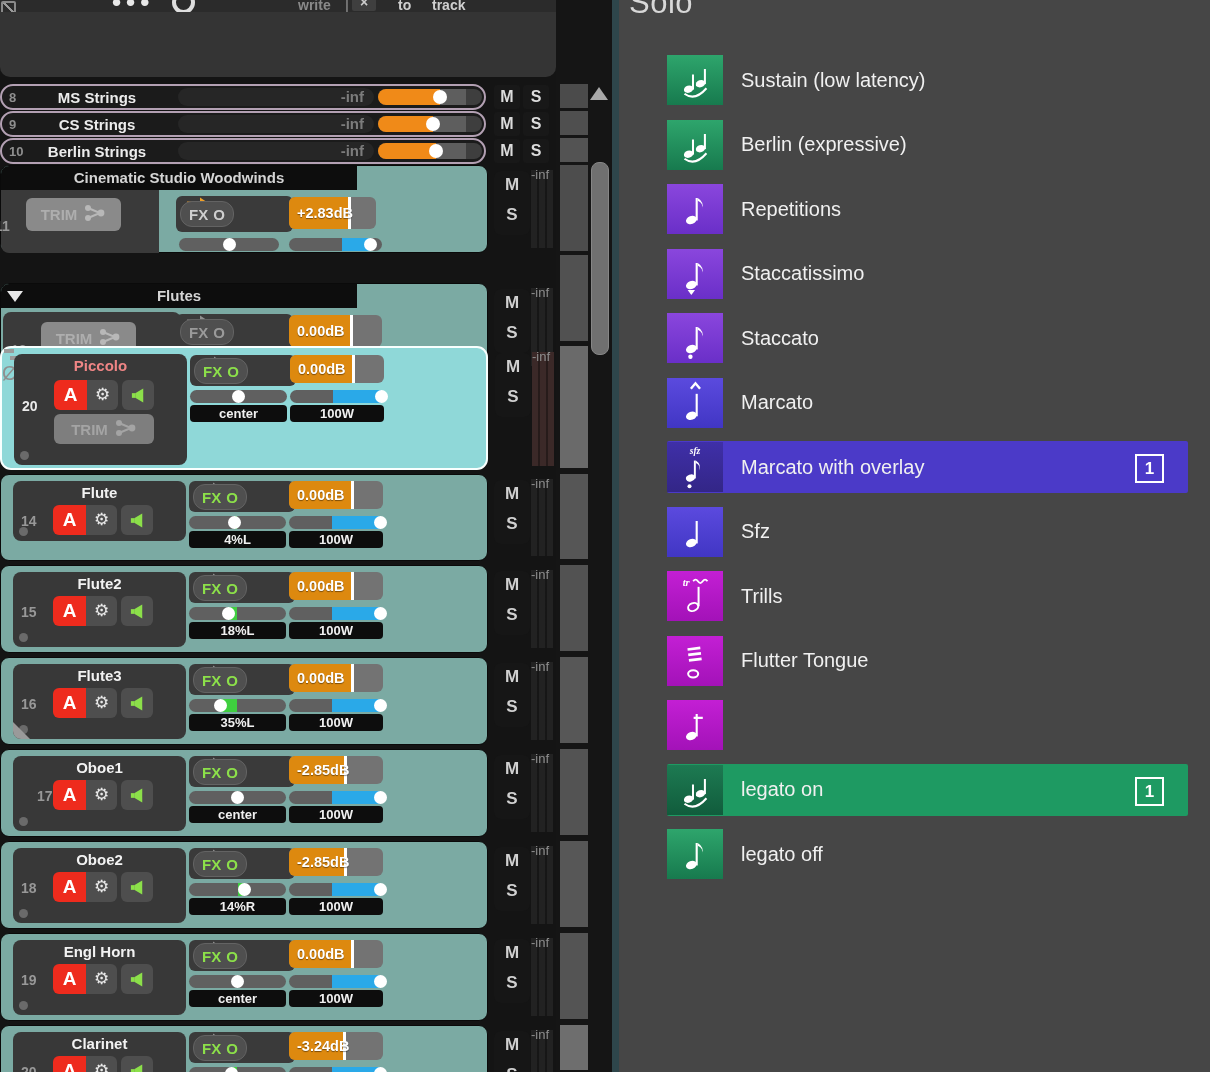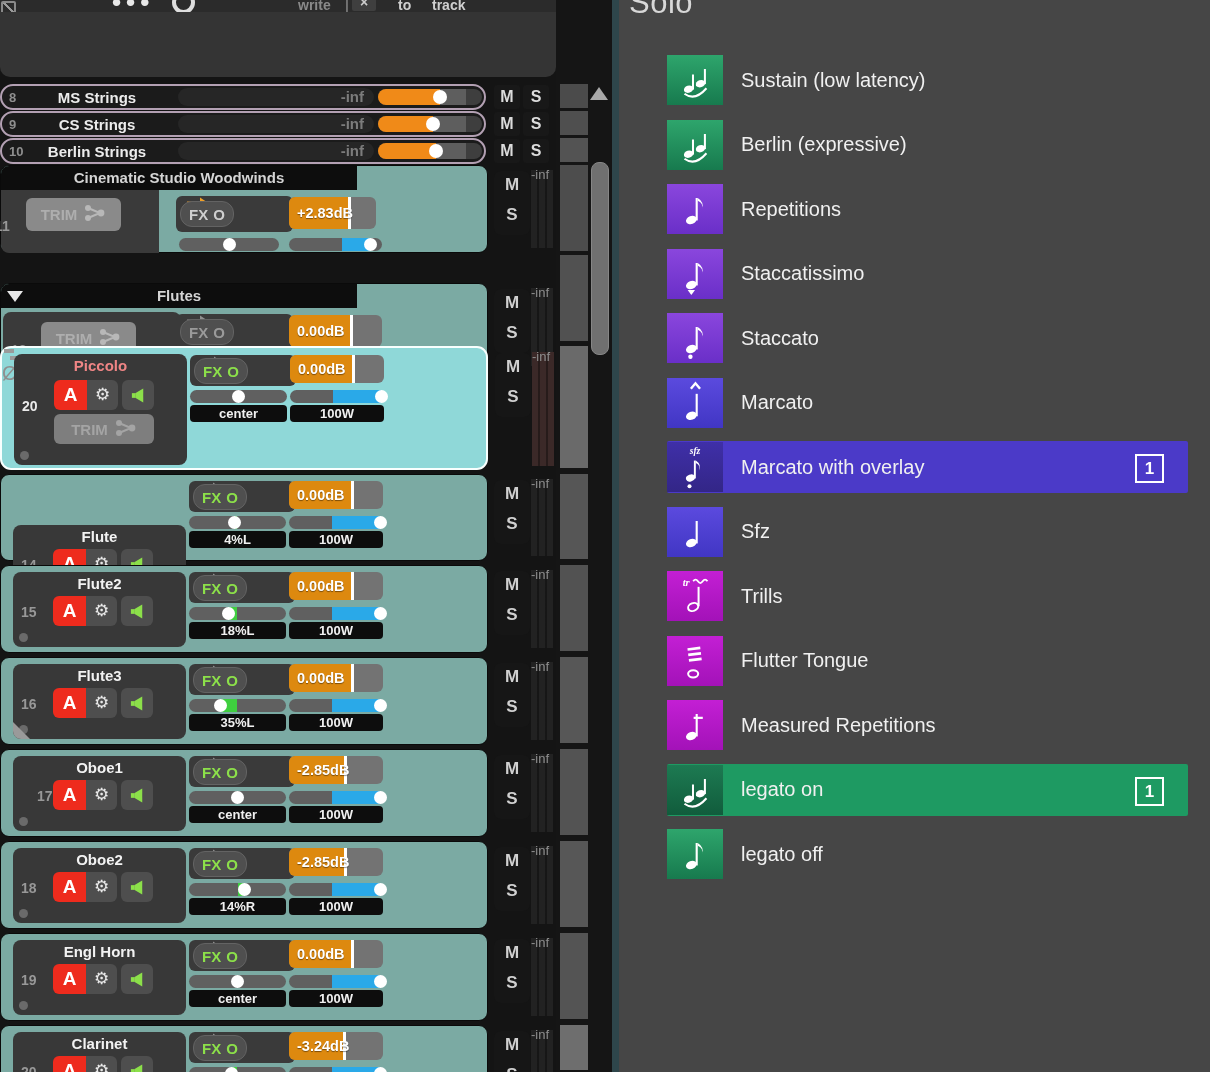--- a/index.html
+++ b/index.html
@@ -286,21 +286,21 @@
         </div>
         <div class="meter hot" style="top: 4px; height: 114px; background-image: linear-gradient(90deg, transparent 0px, transparent 6px, rgba(0, 0, 0, 0.35) 6px, rgba(0, 0, 0, 0.35) 8px, transparent 8px, transparent 14px, rgba(0, 0, 0, 0.35) 14px, rgba(0, 0, 0, 0.35) 16px, transparent 16px);"></div>
         <div class="mlabel">-inf</div>
         <div style="left: 500px; top: 78px; width: 22px; height: 14px;"><svg width="22" height="14" viewBox="0 0 22 14" xmlns="http://www.w3.org/2000/svg" fill="#9a9a9a">
             <rect x="2" y="1" width="10" height="4"></rect>
             <rect x="8" y="8" width="12" height="4"></rect>
           </svg></div>
         <div style="left: 501px; top: 94px; font-size: 20px; color: rgb(143, 143, 143);">Ø</div>
       </div>
       <div class="track" style="top: 474px; height: 87px;">
-        <div class="npanel" style="left: 12px; top: 6px; width: 173px; height: 78px; margin-top: 44px;">
+        <div class="npanel" style="left: 12px; top: 6px; width: 173px; height: 60px;">
           <div class="tname">Flute</div>
           <div class="tnum" style="left: 8px; top: 32px;">14</div>
           <div class="armbtn" style="left: 40px; top: 24px;">A</div>
           <div class="gearbtn" style="left: 73px; top: 24px;">⚙</div>
           <div class="monbtn" style="left: 108px; top: 24px;">
             <svg width="17" height="17" viewBox="0 0 18 18" xmlns="http://www.w3.org/2000/svg" fill="#8ce04a">
               <polygon points="14,1.5 5.5,6.5 5.5,11.5 14,16.5"></polygon>
               <rect x="2" y="6.5" width="3.5" height="5"></rect>
             </svg>
           </div>
@@ -733,21 +733,20 @@
         <div class="art-label">Flutter Tongue</div>
       </div>
       <div class="art-row" style="top: 699px; background: transparent;">
         <div class="art-icon" style="background: linear-gradient(rgb(195, 31, 212), rgb(163, 18, 184));">
           <svg width="30" height="44" viewBox="0 0 30 48" xmlns="http://www.w3.org/2000/svg" fill="#ffffff">
             <ellipse cx="11" cy="36" rx="6" ry="4.4" transform="rotate(-20 11 36)"></ellipse>
             <rect x="15.7" y="12" width="2.3" height="24.5"></rect>
             <rect x="13.5" y="15" width="10" height="2.4"></rect>
           </svg>
         </div>
-        <div class="art-label">Measured Repetitions</div>
       </div>
       <div class="art-row" style="top: 763.5px; background: rgb(30, 154, 98);">
         <div class="art-icon" style="background: linear-gradient(rgb(29, 122, 82), rgb(17, 92, 60));">
           <svg width="30" height="44" viewBox="0 0 30 48" xmlns="http://www.w3.org/2000/svg" fill="#ffffff">
             <ellipse cx="8" cy="34" rx="5.2" ry="3.9" transform="rotate(-18 8 34)"></ellipse>
             <rect x="11.7" y="18" width="2.2" height="16.5"></rect>
             <ellipse cx="21" cy="28" rx="5.2" ry="3.9" transform="rotate(-18 21 28)"></ellipse>
             <rect x="24.7" y="12" width="2.2" height="16.5"></rect>
             <path d="M3.5 39 Q15 47.5 27.5 33" fill="none" stroke="#ffffff" stroke-width="2.2"></path>
           </svg>

